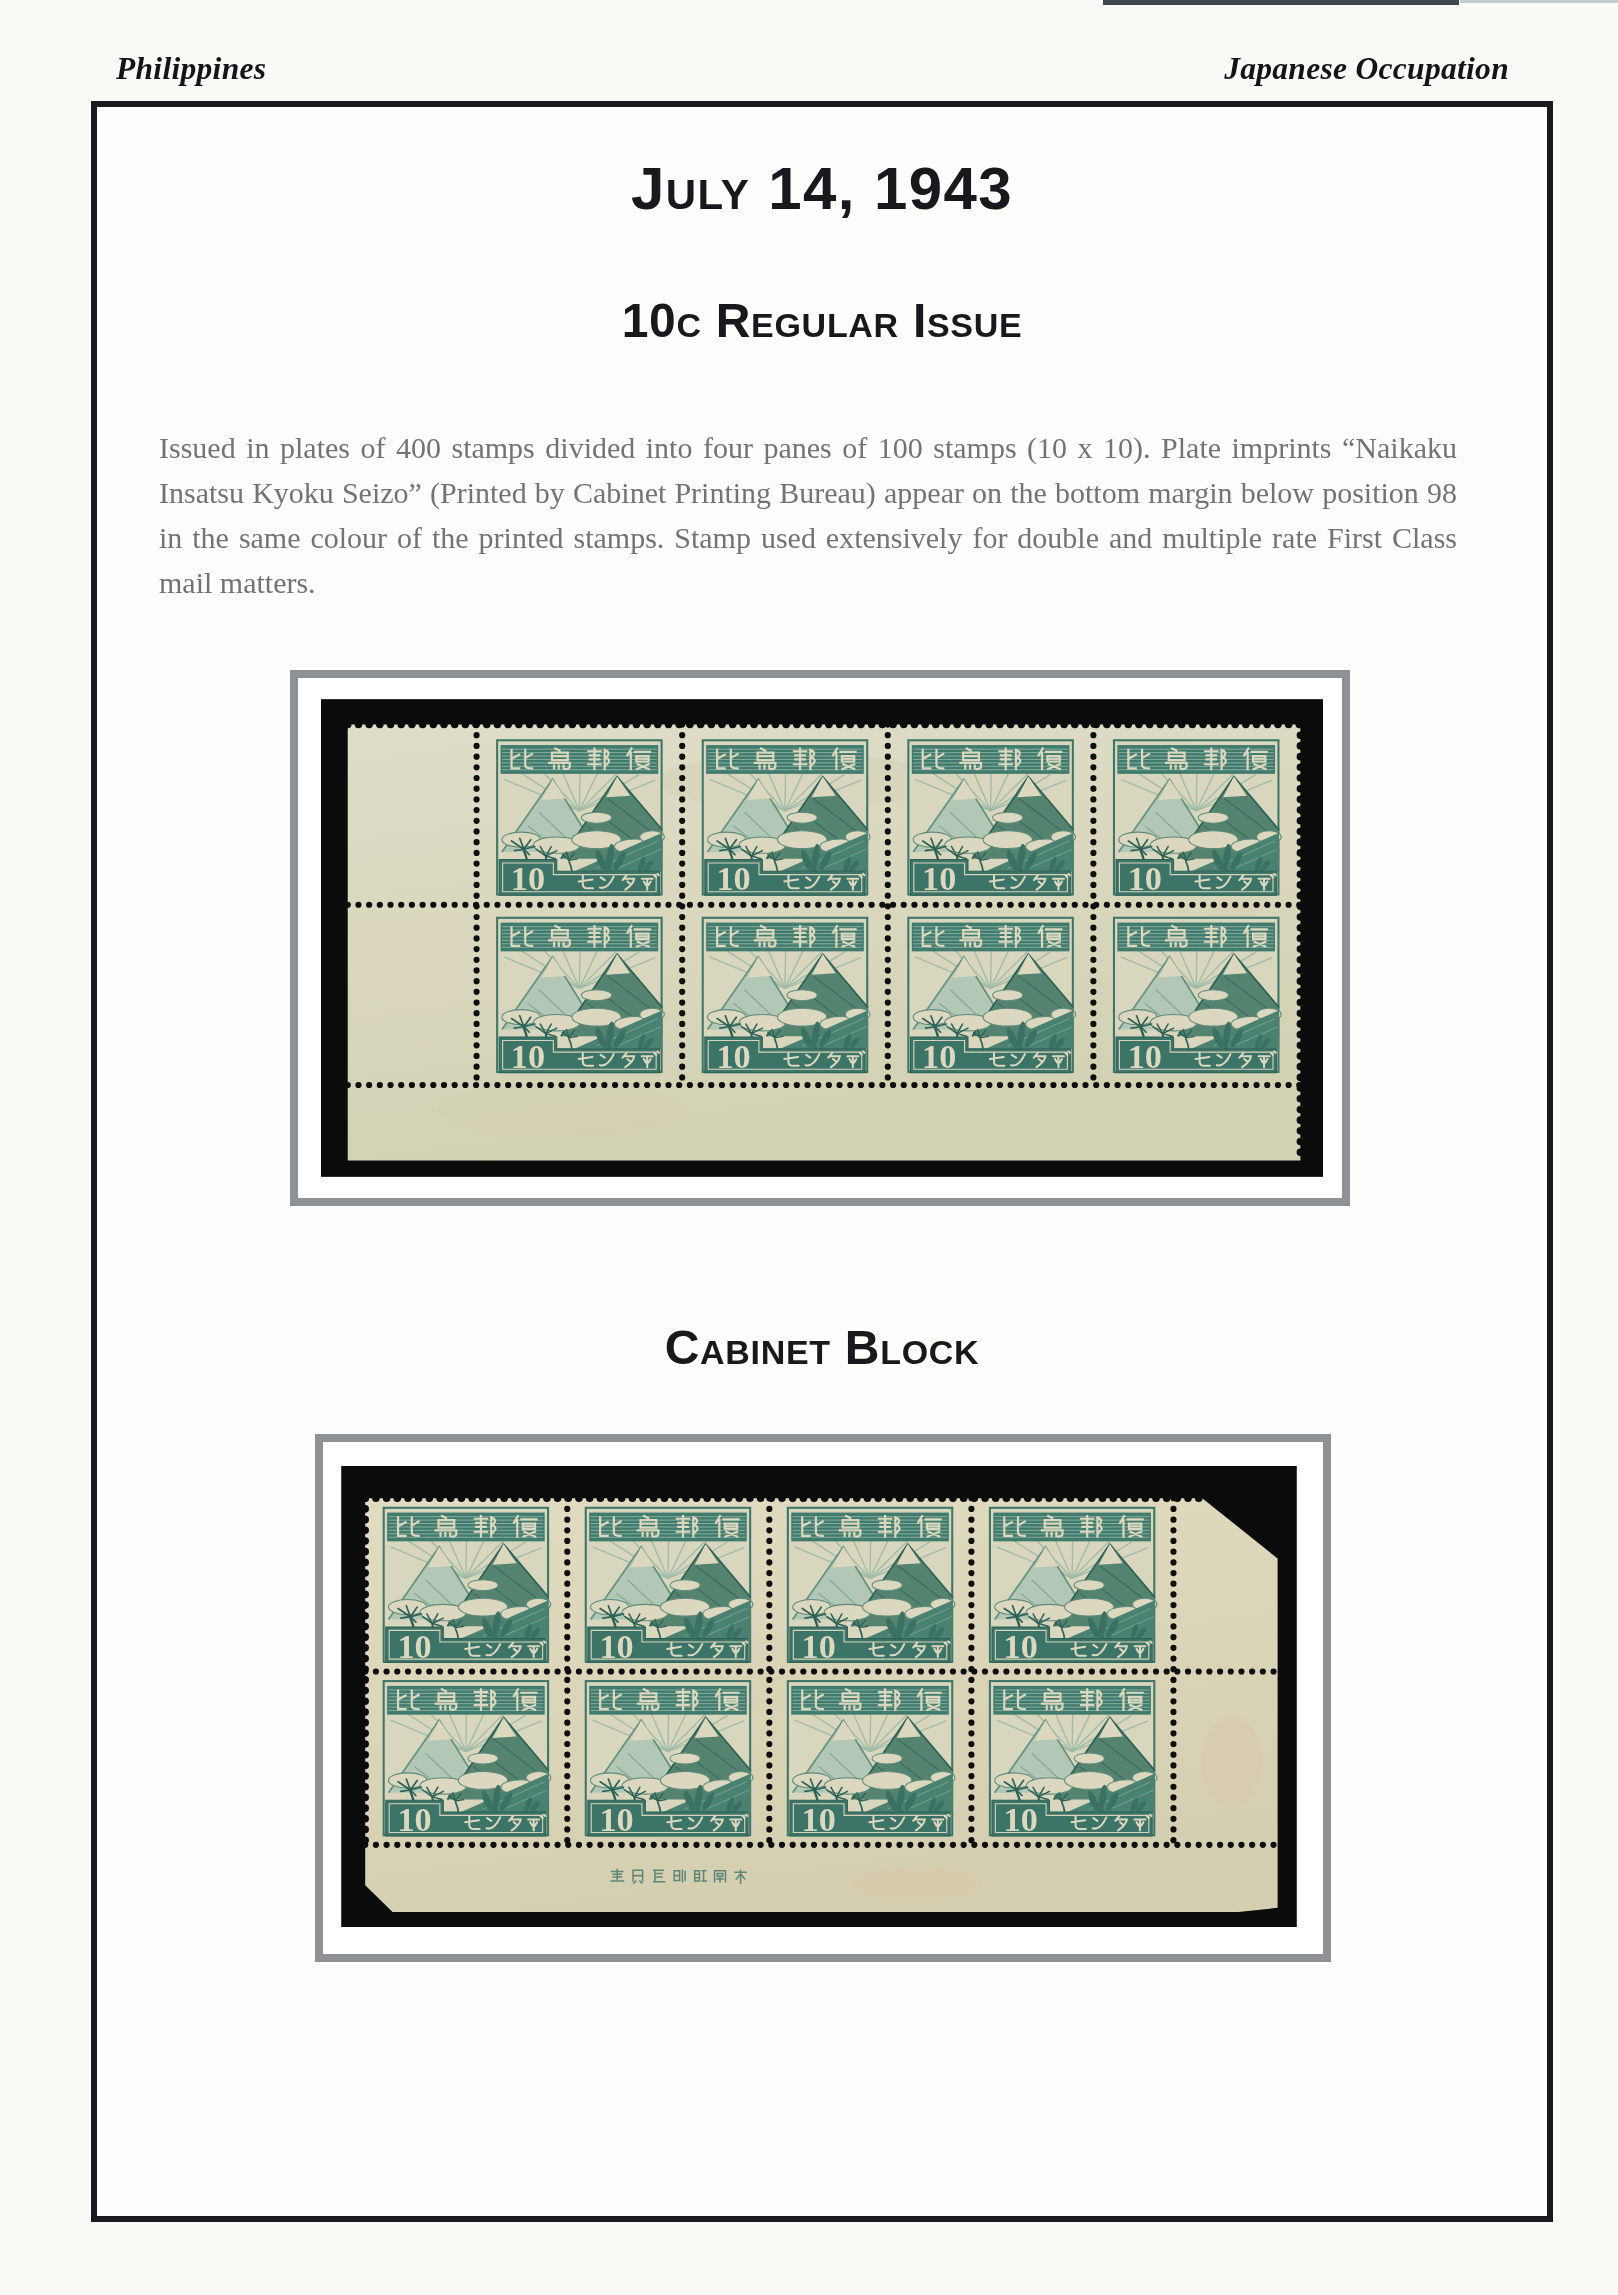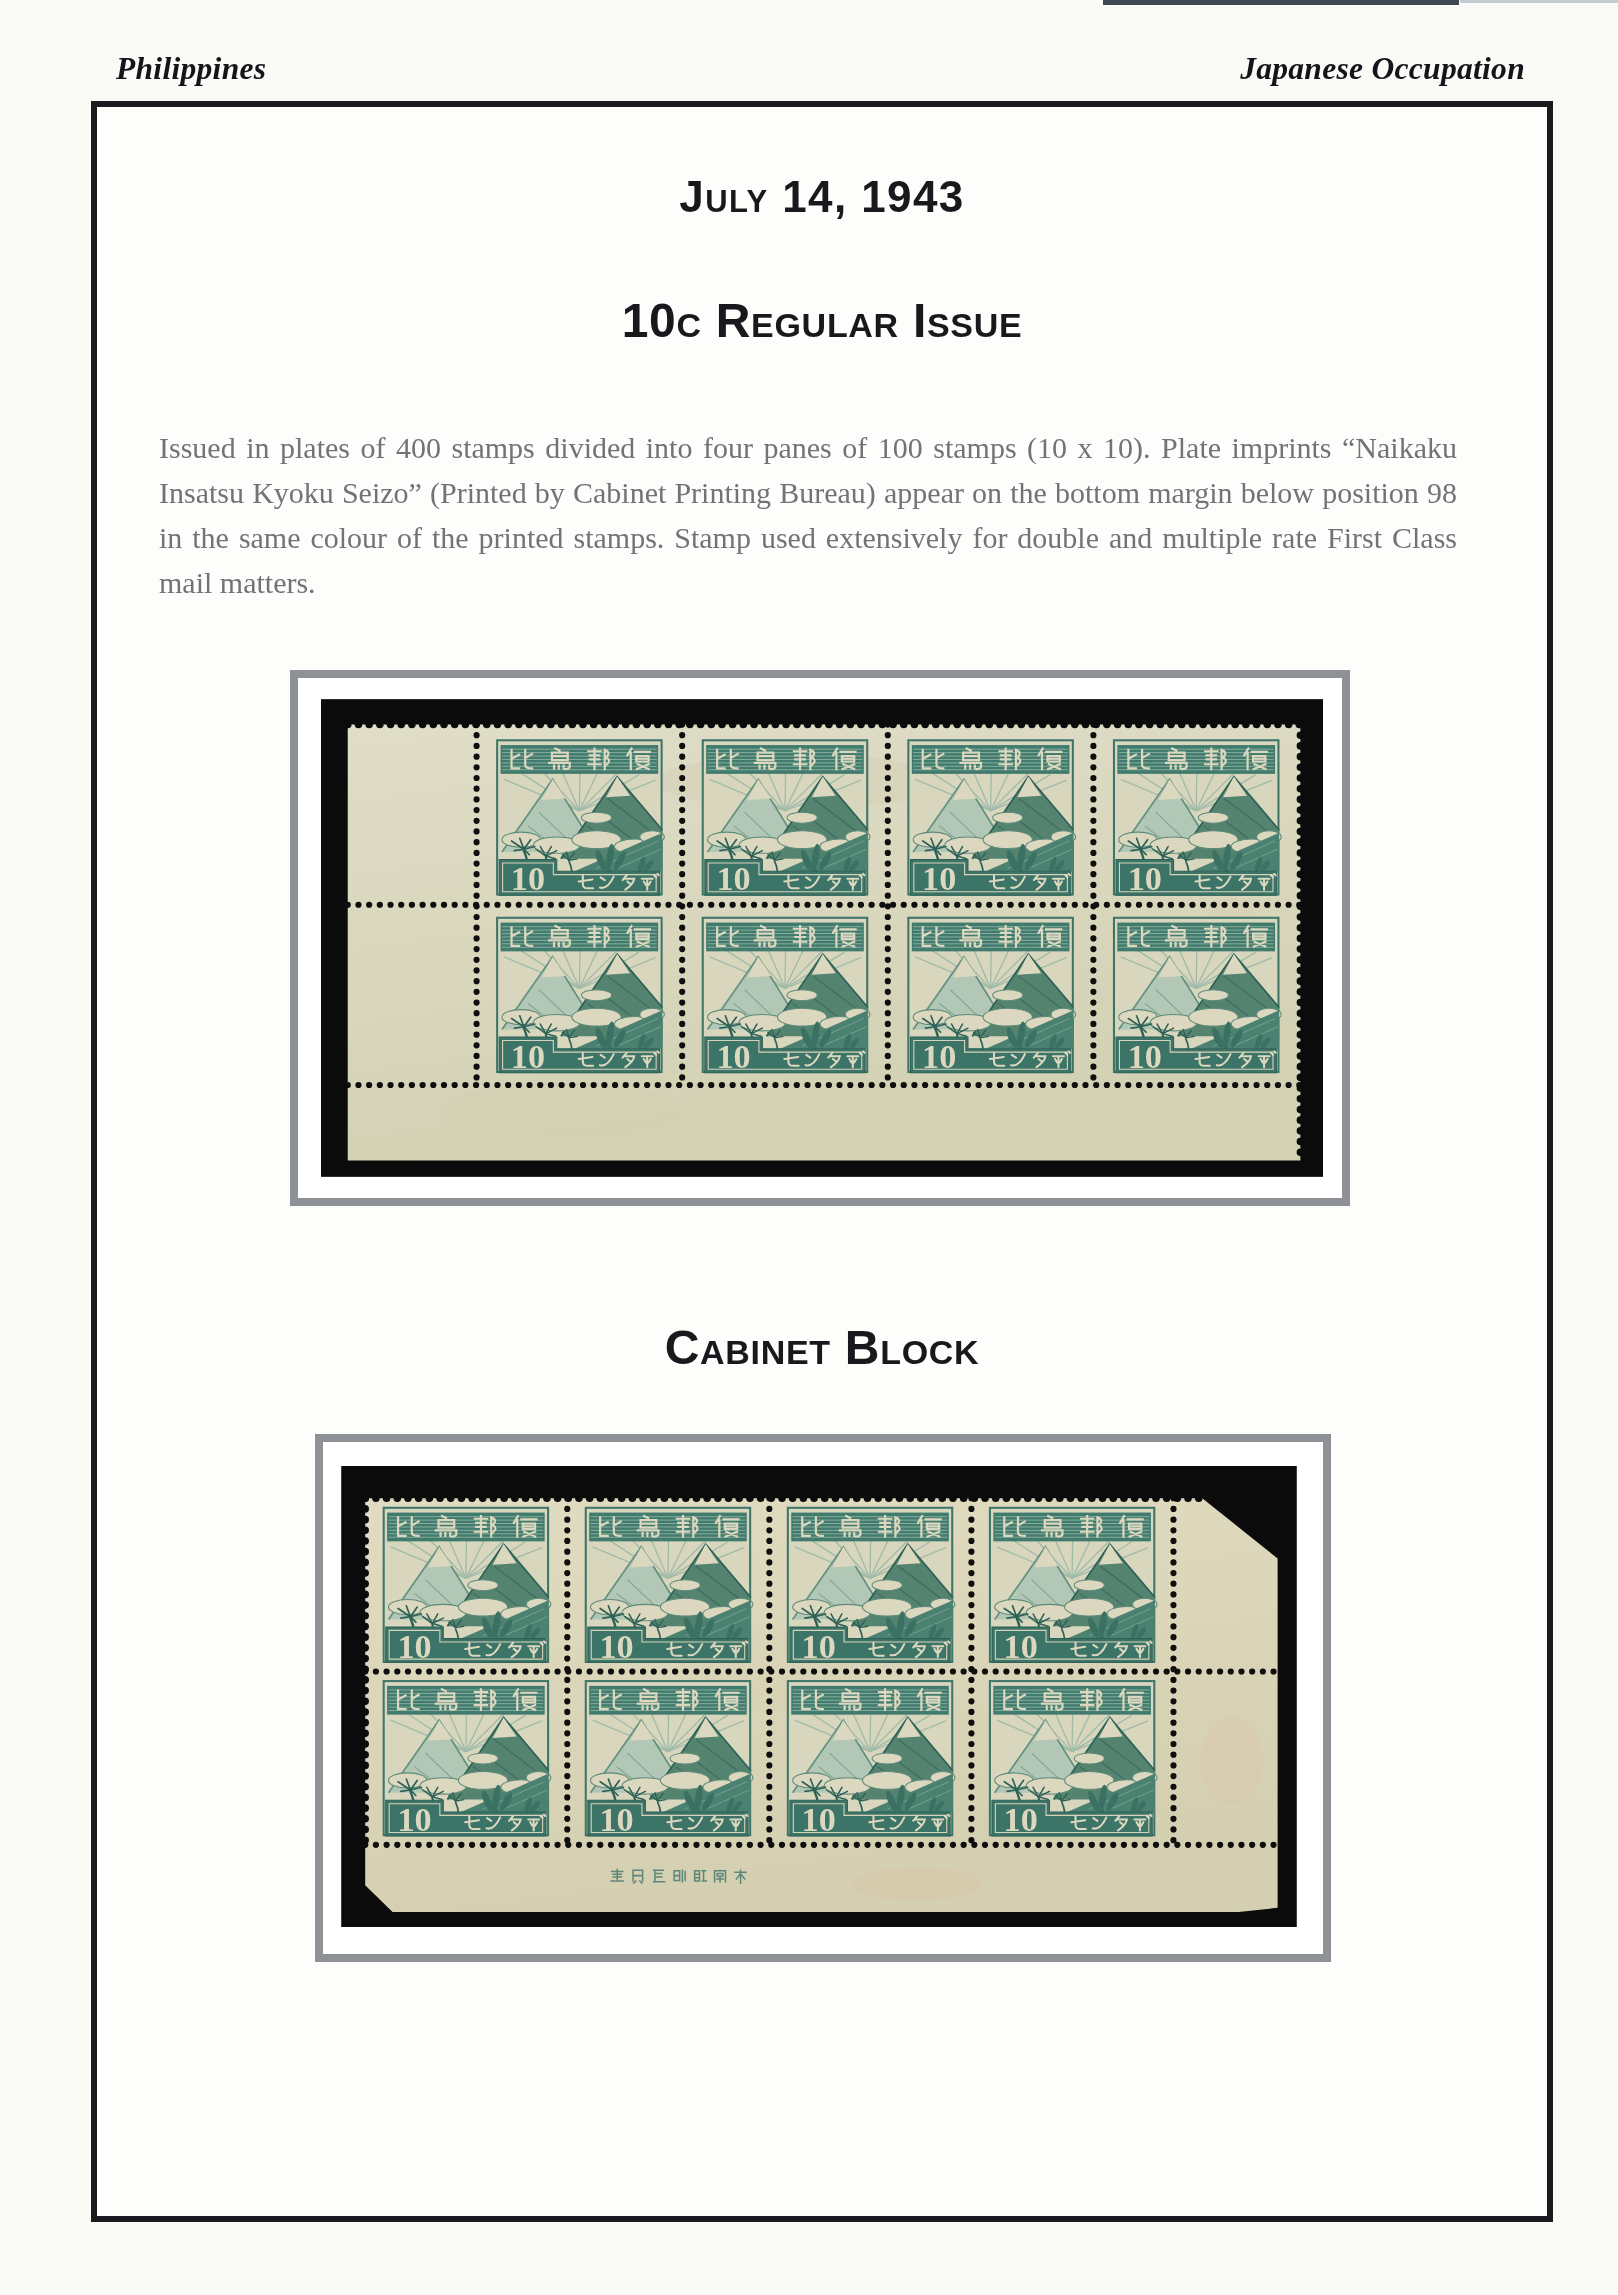--- a/index.html
+++ b/index.html
@@ -6,28 +6,28 @@
   body{width:1618px;height:2295px;background:#fafaf7;position:relative;
        font-family:"Liberation Serif", serif;}
   .sheet{position:absolute;left:0;top:0;width:1618px;height:2295px;overflow:hidden;}
 
   .scan-strip{position:absolute;left:1103px;top:0;width:356px;height:4.8px;background:#3f4750;}
   .scan-strip2{position:absolute;left:1460px;top:0;width:159px;height:3.4px;background:#c3ccd2;}
 
   .hdr{position:absolute;top:51px;font:bold italic 31.5px "Liberation Serif", serif;color:#14141a;
        letter-spacing:0.3px;}
   .hdr-left{left:116px;}
-  .hdr-right{right:93px;}
+  .hdr-right{right:109px;}
 
   .page-frame{position:absolute;left:91px;top:101px;width:1462px;height:2121px;
       border:6.9px solid #1b1b1f;background:#fdfdfc;box-sizing:border-box;}
 
   .center-line{position:absolute;left:91px;width:1462px;text-align:center;color:#19191d;
       font-family:"Liberation Sans", sans-serif;font-weight:bold;font-variant:small-caps;}
-  .title{top:172px;font-size:44px;letter-spacing:1.4px;}
+  .title{top:154px;font-size:60px;letter-spacing:1.4px;}
   .subtitle{top:293px;font-size:48px;letter-spacing:0.7px;}
   .section-heading{top:1320px;font-size:48px;letter-spacing:0.7px;}
 
   .para{position:absolute;left:159px;top:425px;width:1298px;
       font:30px/45px "Liberation Serif", serif;color:#737373;
       text-align:justify;text-justify:inter-word;}
 
   .photo-frame{position:absolute;border:8.2px solid #8e9196;background:#ffffff;box-sizing:border-box;}
   .frame1{left:290px;top:670px;width:1060px;height:536px;}
   .frame2{left:315px;top:1434px;width:1016px;height:528px;}

